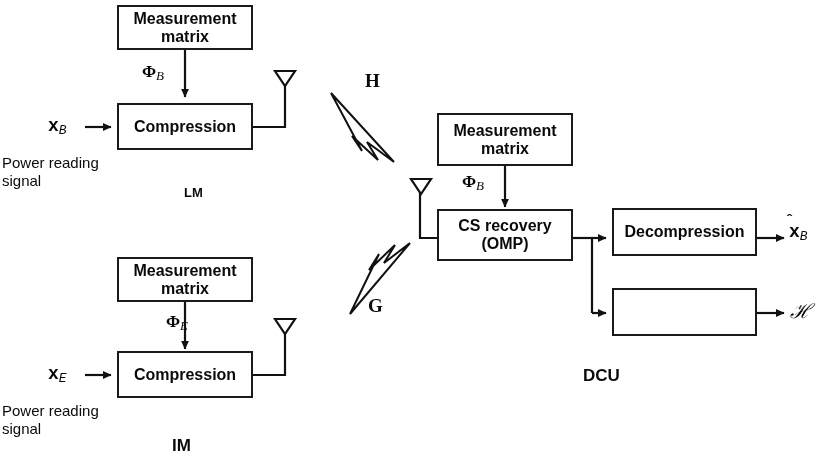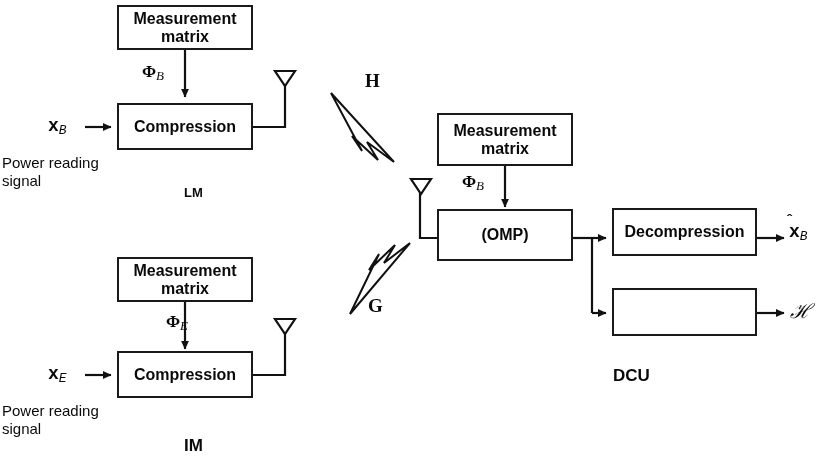--- a/index.html
+++ b/index.html
@@ -168,42 +168,43 @@
     <span class="l1">Compression</span>
   </div>
 
   <div class="lbl vecx" style="left:48px; top:364px;"><span>x</span><i>E</i></div>
 
   <div class="lbl plain ctr" style="left:2px; top:402px; width:122px; font-size:15px;">
     <span>Power reading</span><br>
     <span>signal</span>
   </div>
 
-  <div class="lbl bold" style="left:184px; top:436px; font-size:17px;">IM</div>
+  <div class="lbl bold" style="left:172px; top:436px; font-size:17px;">IM</div>
 
   <div class="lbl boltlabel" style="left:365px; top:70px;">H</div>
   <div class="lbl boltlabel" style="left:368px; top:295px;">G</div>
 
   <div class="box" style="left:437px; top:113px; width:136px; height:53px; font-size:16px;">
     <span class="l1">Measurement</span>
     <span class="l2">matrix</span>
   </div>
 
   <div class="lbl phi" style="left:462px; top:172px;"><span>Φ</span><i>B</i></div>
 
   <div class="box" style="left:437px; top:209px; width:136px; height:52px; font-size:16px;">
+    <span class="l1">CS recovery</span>
     <span class="l2">(OMP)</span>
   </div>
 
   <div class="box" style="left:612px; top:208px; width:145px; height:48px; font-size:16px;">
     <span class="l1">Decompression</span>
   </div>
 
   <div class="box sub" style="left:612px; top:288px; width:145px; height:48px; font-size:16px;">
   </div>
 
   <div class="lbl vecx" style="left:789px; top:222px;"><span class="hat">x</span><span style="position:absolute; margin-left:-12px; margin-top:-9px; font-size:15px;">̂</span><i>B</i></div>
 
   <div class="lbl scriptH" style="left:790px; top:300px;">ℋ</div>
 
-  <div class="lbl bold" style="left:583px; top:366px; font-size:17px;margin-left:30px;">DCU</div>
+  <div class="lbl bold" style="left:583px; top:366px; font-size:17px;">DCU</div>
 
 </div>
 
 </body></html>

